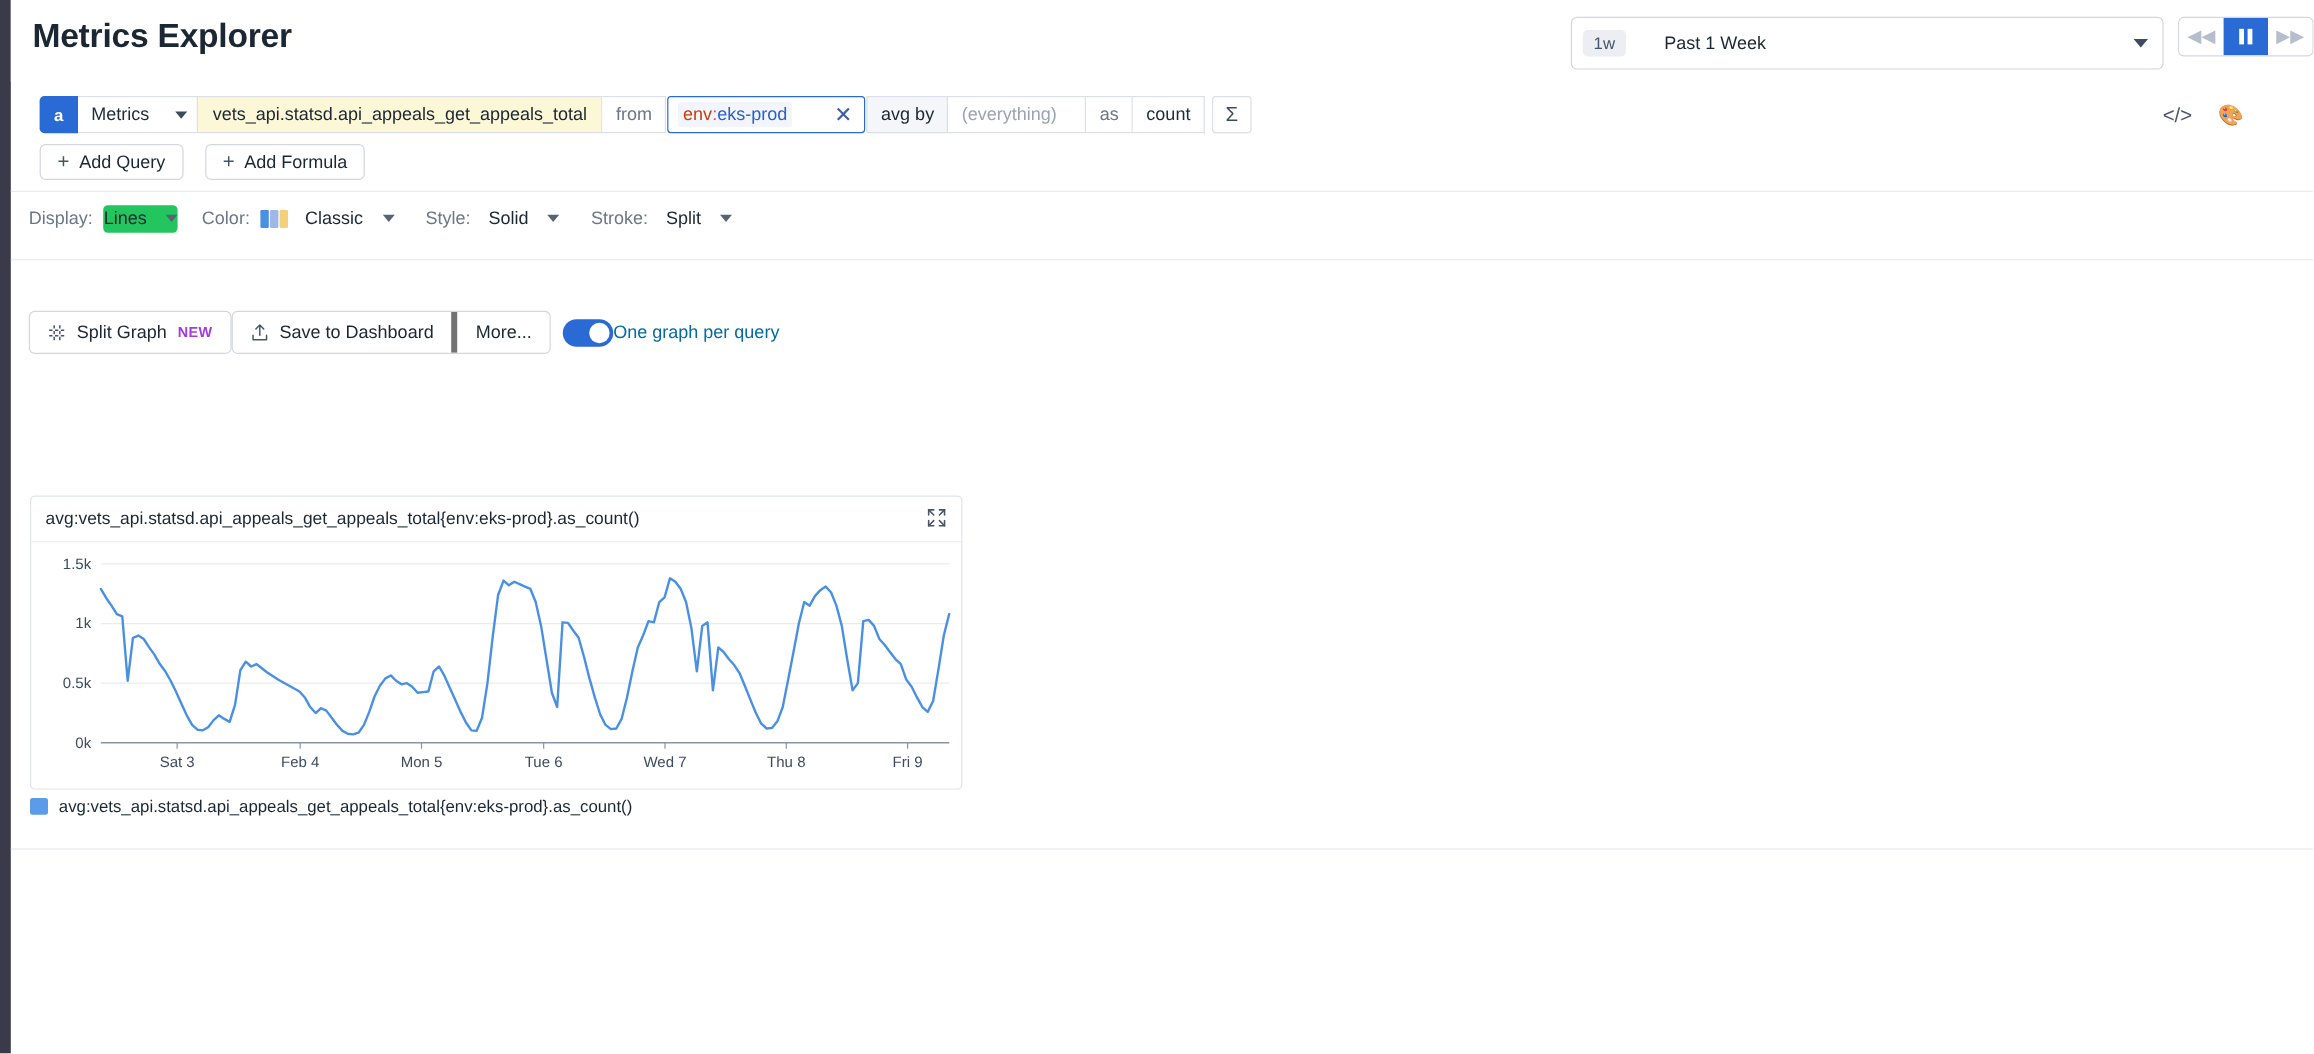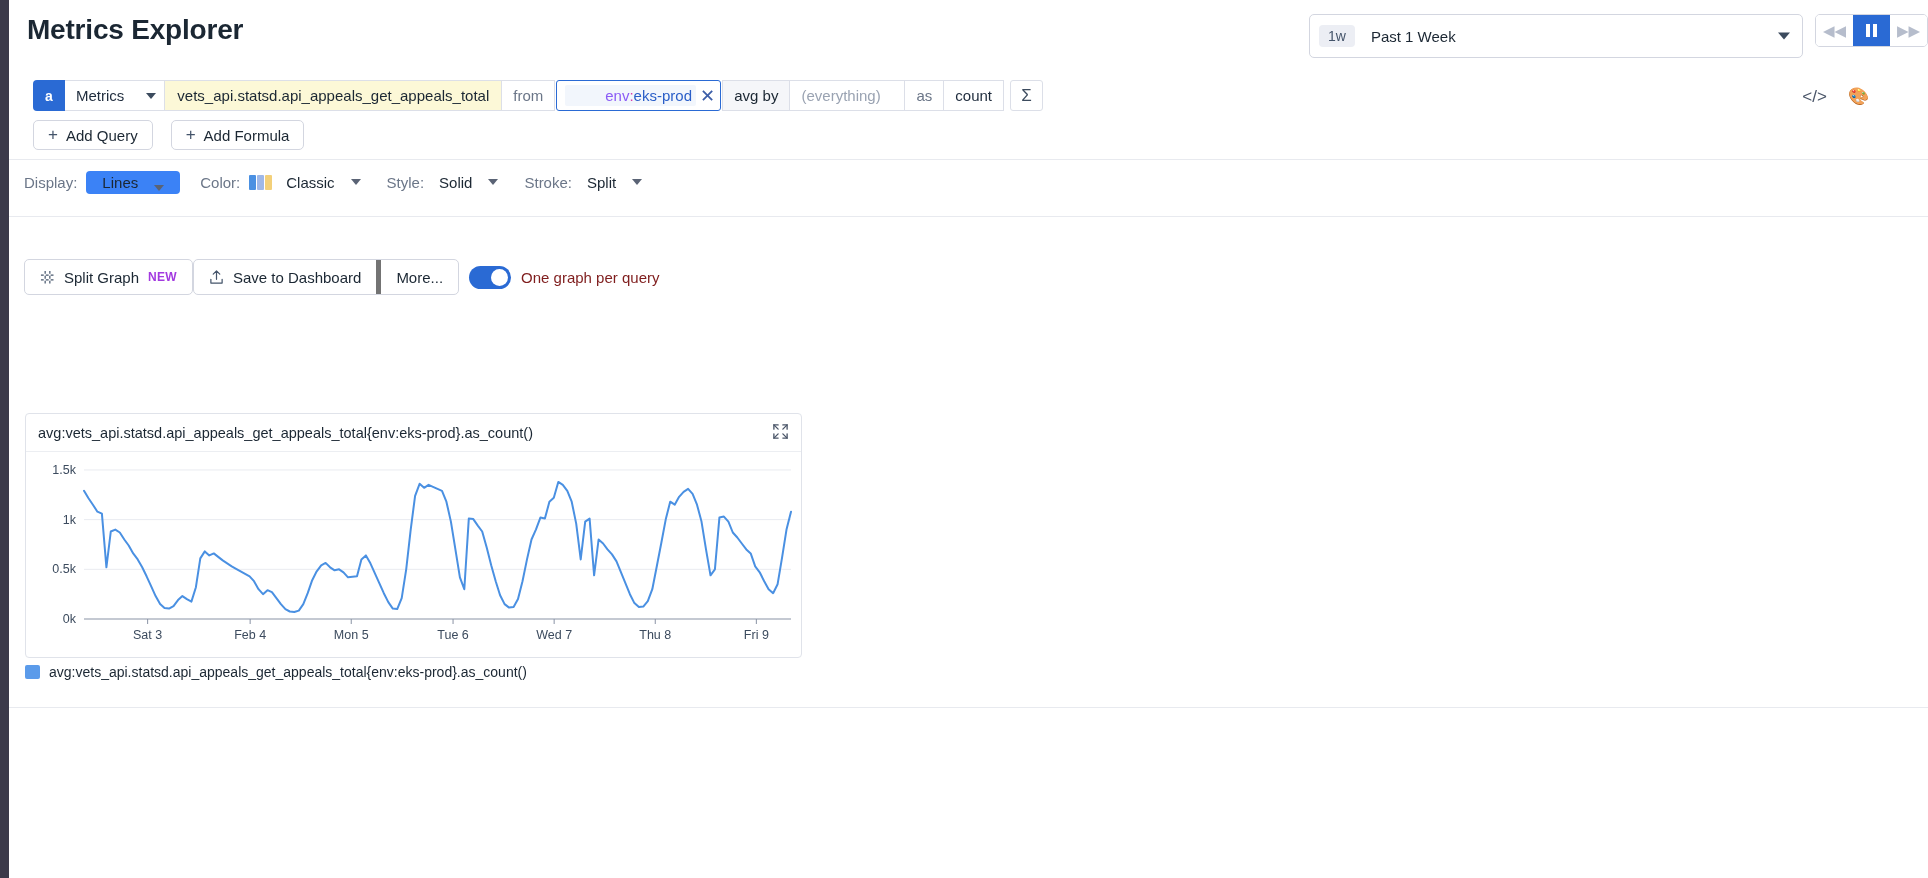--- a/index.html
+++ b/index.html
@@ -32,21 +32,21 @@
   .timepicker {
     position: absolute; left: 1300px; top: 14px;
     width: 494px; height: 44px;
     border: 1px solid #d3d6e0; border-radius: 5px; background: #fff;
     display: flex; align-items: center;
   }
   .tp-badge {
     margin-left: 9px; background: #eceef4; color: #44546a;
     border-radius: 4px; padding: 3px 9px; font-size: 14px; font-weight: 500;
   }
-  .tp-label { margin-left: 16px; font-size: 15px; color: #1b2733; }
+  .tp-label { margin-left: 32px; font-size: 15px; color: #1b2733; }
   .tp-caret {
     position: absolute; right: 12px; top: 50%; transform: translateY(-50%);
     width: 0; height: 0; border-left: 6px solid transparent;
     border-right: 6px solid transparent; border-top: 7px solid #3c4b5e;
   }
   .tp-controls {
     position: absolute; left: 1806px; top: 14px; height: 33px;
     display: flex; border: 1px solid #d3d6e0; border-radius: 5px; overflow: hidden;
   }
   .tp-btn {
@@ -91,21 +91,21 @@
   .q-kw {
     border: 1px solid #dcdfe8; border-left: none; background: #fff;
     display: flex; align-items: center; padding: 0 11px; color: #6b7688;
   }
   .q-tagbox {
     border: 1px solid #2a6ad4; border-radius: 3px; background: #fff;
     display: flex; align-items: center; padding: 0 6px 0 8px;
     margin-left: 1px; width: 165px; justify-content: space-between;
   }
   .tag-chip { background: #f2f6fc; padding: 2px 4px; border-radius: 2px; white-space: nowrap; }
-  .tag-k { color: #8b5cf6; margin-left: 36px; }
+  .tag-k { color: #c2410c; }
   .tag-c { color: #d93caa; }
   .tag-v { color: #2a5ec8; }
   .tag-x { color: #3c5ea8; font-size: 18px; line-height: 1; padding: 0 4px; }
   .q-kw2 {
     border: 1px solid #dcdfe8; background: #f5f6f9;
     display: flex; align-items: center; padding: 0 11px; color: #1b2733;
     margin-left: 1px;
   }
   .q-everything {
     border: 1px solid #dcdfe8; border-left: none; background: #fff;
@@ -135,22 +135,22 @@
 
   .hr { position: absolute; left: 9px; right: 0; top: 159px; height: 1px; background: #e8eaef; }
 
   
   .disprow {
     position: absolute; left: 24px; top: 171px; height: 22px;
     display: flex; align-items: center; font-size: 15px; gap: 0;
   }
   .dl { color: #6b7688; margin-right: 9px; }
   .pill {
-    background: #3b82f6; border-radius: 4px; padding: 3px 16px;
-    display: flex; align-items: flex-end; gap: 16px; color: #1b2733; font-weight: 500;
+    background: #22c55e; border-radius: 4px; padding: 3px 0;
+    display: flex; align-items: center; gap: 16px; color: #1b2733; font-weight: 500;
   }
   .pill .c { width:0;height:0;border-left:5px solid transparent;border-right:5px solid transparent;border-top:6px solid #5a6375; }
   .plain { display: flex; align-items: center; gap: 16px; color: #1b2733; font-weight: 500; padding: 3px 6px; }
   .plain .c { width:0;height:0;border-left:5px solid transparent;border-right:5px solid transparent;border-top:6px solid #5a6375; }
   .gap { width: 20px; }
   .swatch { display: flex; gap: 1px; margin-right: 8px; }
   .swatch i { display: block; width: 7px; height: 15px; border-radius: 1px; }
 
   .hr2 { position: absolute; left: 9px; right: 0; top: 216px; height: 1px; background: #e8eaef; }
 
@@ -161,21 +161,21 @@
     display: flex; align-items: center; gap: 9px; padding: 0 15px;
     font-size: 15px; color: #1b2733; font-weight: 500;
   }
   .grp .seg + .seg { border-left: 5px solid #737373; }
   .badge-new { color: #a33ae0; font-size: 12px; font-weight: 700; letter-spacing: .3px; }
   .toggle {
     width: 42px; height: 23px; border-radius: 12px; background: #2a6ad4;
     position: relative; margin-left: 10px;
   }
   .toggle i { position: absolute; right: 3px; top: 3px; width: 17px; height: 17px; border-radius: 50%; background: #fff; display:block; }
-  .togglabel { font-size: 15px; color: #7f1d1d; margin-left: 10px; }
+  .togglabel { font-size: 15px; color: #0369a1; margin-left: 0; }
 
   
   .card {
     position: absolute; left: 25px; top: 413px; width: 777px; height: 245px;
     border: 1px solid #e0e3ea; border-radius: 4px; background: #fff;
   }
   .card-head {
     height: 38px; border-bottom: 1px solid #eceef2; display: flex; align-items: center;
     padding: 0 12px; justify-content: space-between;
   }

